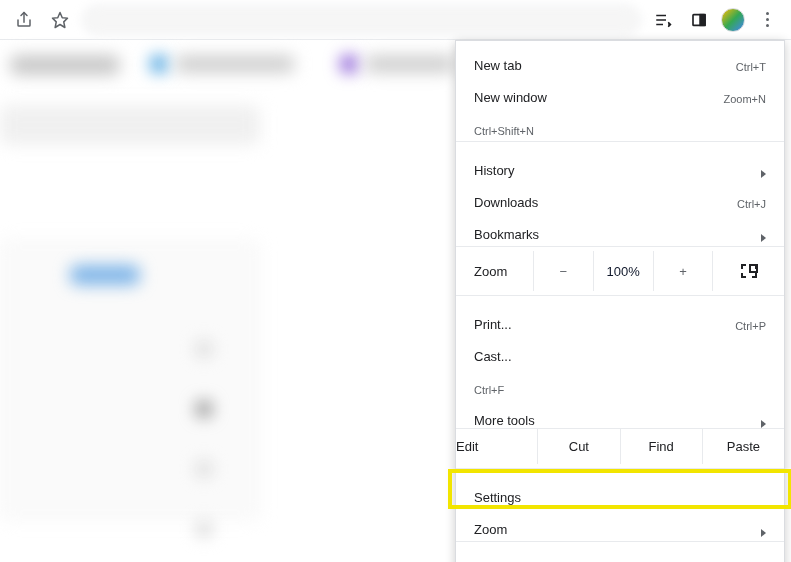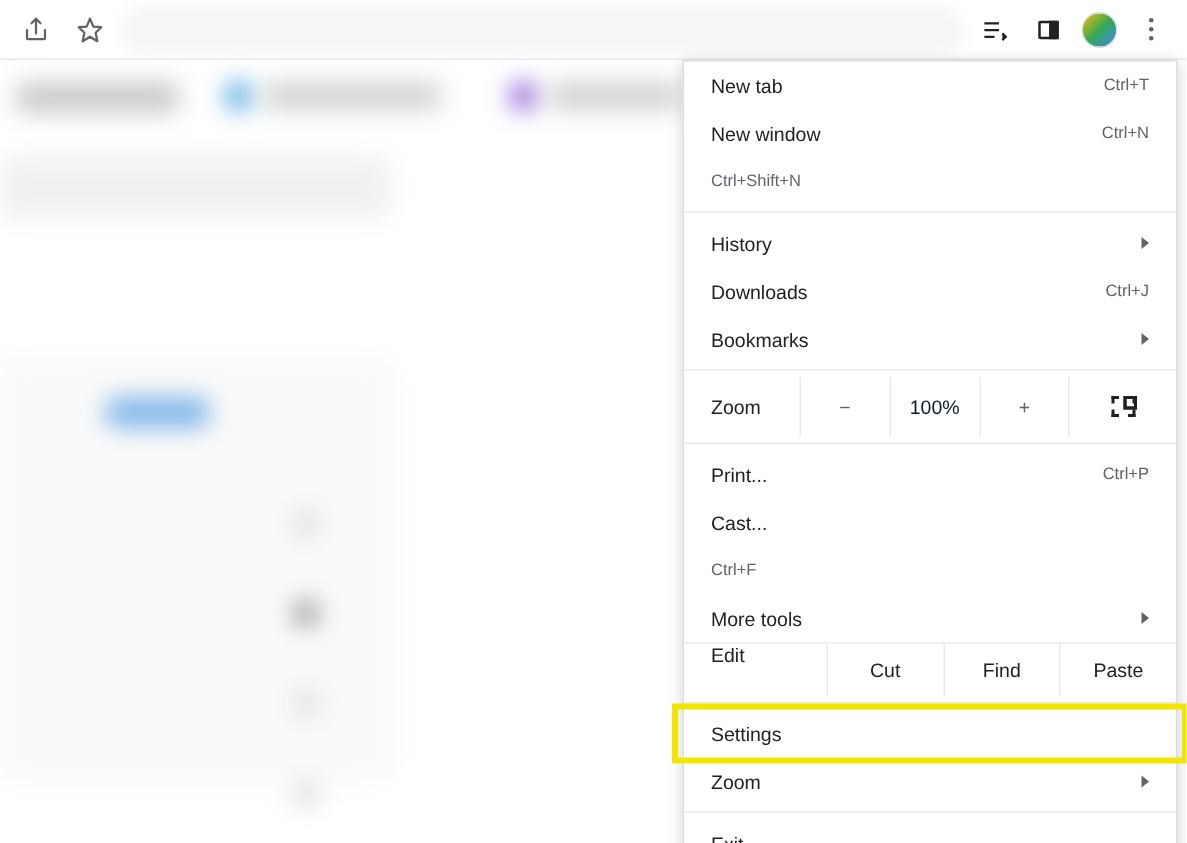--- a/index.html
+++ b/index.html
@@ -60,21 +60,21 @@
   .menu {
     position: absolute;
     top: 40px; right: 6px;
     width: 330px;
     background: #fff;
     border: 1px solid #dadce0;
     box-shadow: 0 2px 10px rgba(0,0,0,.2);
     z-index: 10;
   }
   .menu .row {
-    display: flex; align-items: center;
+    display: flex; align-items: flex-end;
     padding: 0 18px;
     height: 32px;
     cursor: pointer;
     position: relative;
     gap: 28px;
   }
   .menu .label { flex: 1; }
   .menu .shortcut { color: #5f6368; font-size: 11px; }
   .menu .caret {
     width: 0; height: 0;
@@ -100,21 +100,21 @@
   .fullscreen-icon { width: 16px; height: 14px; position: relative; }
   .fullscreen-icon::before, .fullscreen-icon::after {
     content: ""; position: absolute; width: 5px; height: 5px; border: 2px solid #202124;
   }
   .fullscreen-icon .c1 { position: absolute; top:0; left:0; width:5px; height:5px; border-top:2px solid #202124; border-left:2px solid #202124;}
   .fullscreen-icon .c2 { position: absolute; top:0; right:0; width:5px; height:5px; border-top:2px solid #202124; border-right:2px solid #202124;}
   .fullscreen-icon .c3 { position: absolute; bottom:0; left:0; width:5px; height:5px; border-bottom:2px solid #202124; border-left:2px solid #202124;}
   .fullscreen-icon .c4 { position: absolute; bottom:0; right:0; width:5px; height:5px; border-bottom:2px solid #202124; border-right:2px solid #202124;}
 
   .edit-row {
-    display: flex; height: 36px; padding-left: 18px;
+    display: flex; align-items: center; height: 36px; 
     border-top: 1px solid #e8eaed;
   }
   .edit-row .label { width: 70px; }
   .edit-cell {
     flex: 1; text-align: center; border-left: 1px solid #e8eaed;
     height: 100%; display: flex; align-items: center; justify-content: center;
     cursor: pointer;
   }
   .highlight {
     position: absolute;
@@ -177,21 +177,21 @@
 </div>
 
 <div class="menu">
 
   <div class="row">
     <span class="label">New tab</span>
     <span class="shortcut">Ctrl+T</span>
   </div>
   <div class="row">
     <span class="label">New window</span>
-    <span class="shortcut">Ctrl+N</span>
+    <span class="shortcut">Zoom+N</span>
   </div>
   <div class="row">
     <span class="shortcut">Ctrl+Shift+N</span>
   </div>
 
   <hr>
 
   <div class="row">
     <span class="label">History</span>
     <span class="caret"></span>

